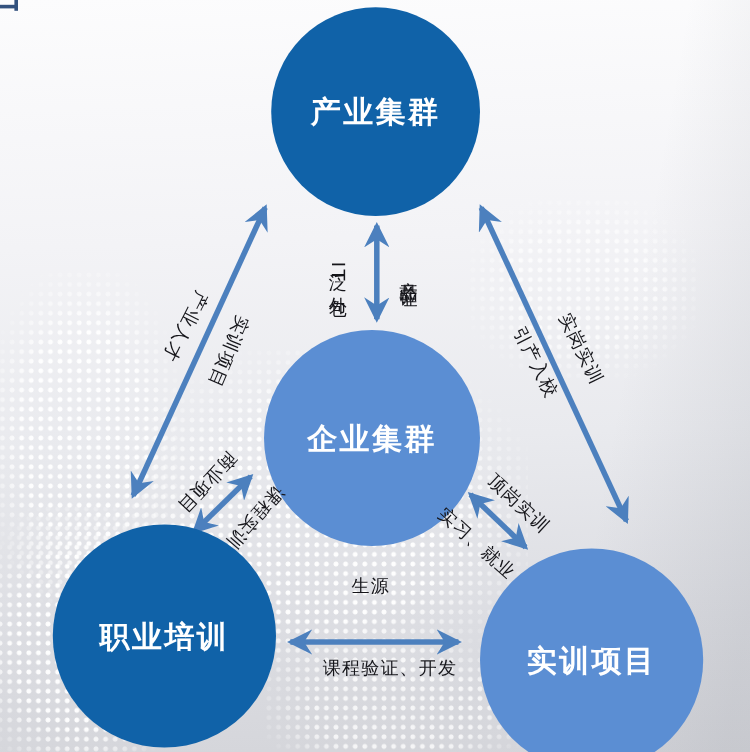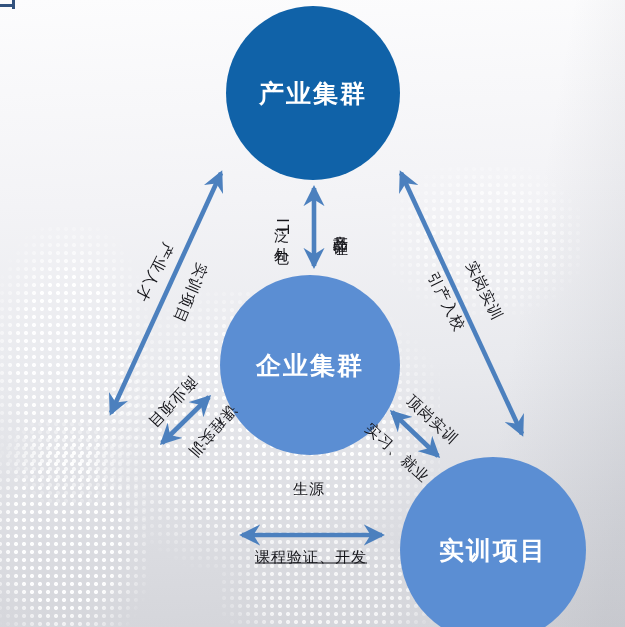--- a/index.html
+++ b/index.html
@@ -68,35 +68,38 @@
       <line x1="242" y1="535" x2="382" y2="535" marker-start="url(#ah)" marker-end="url(#ah)"></line>
     </g>
   </svg>
 
   <div class="node node-dark" style="left:226px;top:6px;width:174px;height:174px;">
     <span class="nlabel">产业集群</span>
   </div>
   <div class="node node-light" style="left:220px;top:275px;width:180px;height:180px;">
     <span class="nlabel">企业集群</span>
   </div>
+  <div class="node node-dark" style="left:44px;top:437px;width:186px;height:186px;">
+    <span class="nlabel">职业培训</span>
+  </div>
   <div class="node node-light" style="left:400px;top:457px;width:186px;height:186px;">
     <span class="nlabel">实训项目</span>
   </div>
 
   <div class="vlabel" style="left:281px;top:228px;">泛IT外包</div>
   <div class="vlabel" style="left:340px;top:227px;">产品验证</div>
 
   <div class="clabel" style="left:154px;top:272px;--r:117deg;">产业人才</div>
   <div class="clabel" style="left:190px;top:293px;--r:113deg;">实训项目</div>
 
   <div class="clabel" style="left:446px;top:302px;--r:63deg;">引产入校</div>
   <div class="clabel" style="left:484px;top:291px;--r:64deg;">实岗实训</div>
 
   <div class="clabel" style="left:172px;top:402px;--r:133deg;">商业项目</div>
   <div class="clabel" style="left:212px;top:431px;--r:131deg;">课程实训</div>
 
   <div class="clabel" style="left:432px;top:420px;--r:43deg;">顶岗实训</div>
   <div class="clabel" style="left:397px;top:453px;--r:42deg;">实习、就业</div>
 
   <div class="clabel" style="left:309px;top:489px;">生源</div>
-  <div class="clabel" style="left:311px;top:557px;text-decoration:underline;">课程验证、开发</div>
+  <div class="clabel" style="left:325px;top:557px;">课程验证、开发</div>
 
 </div>
 
 </body></html>

